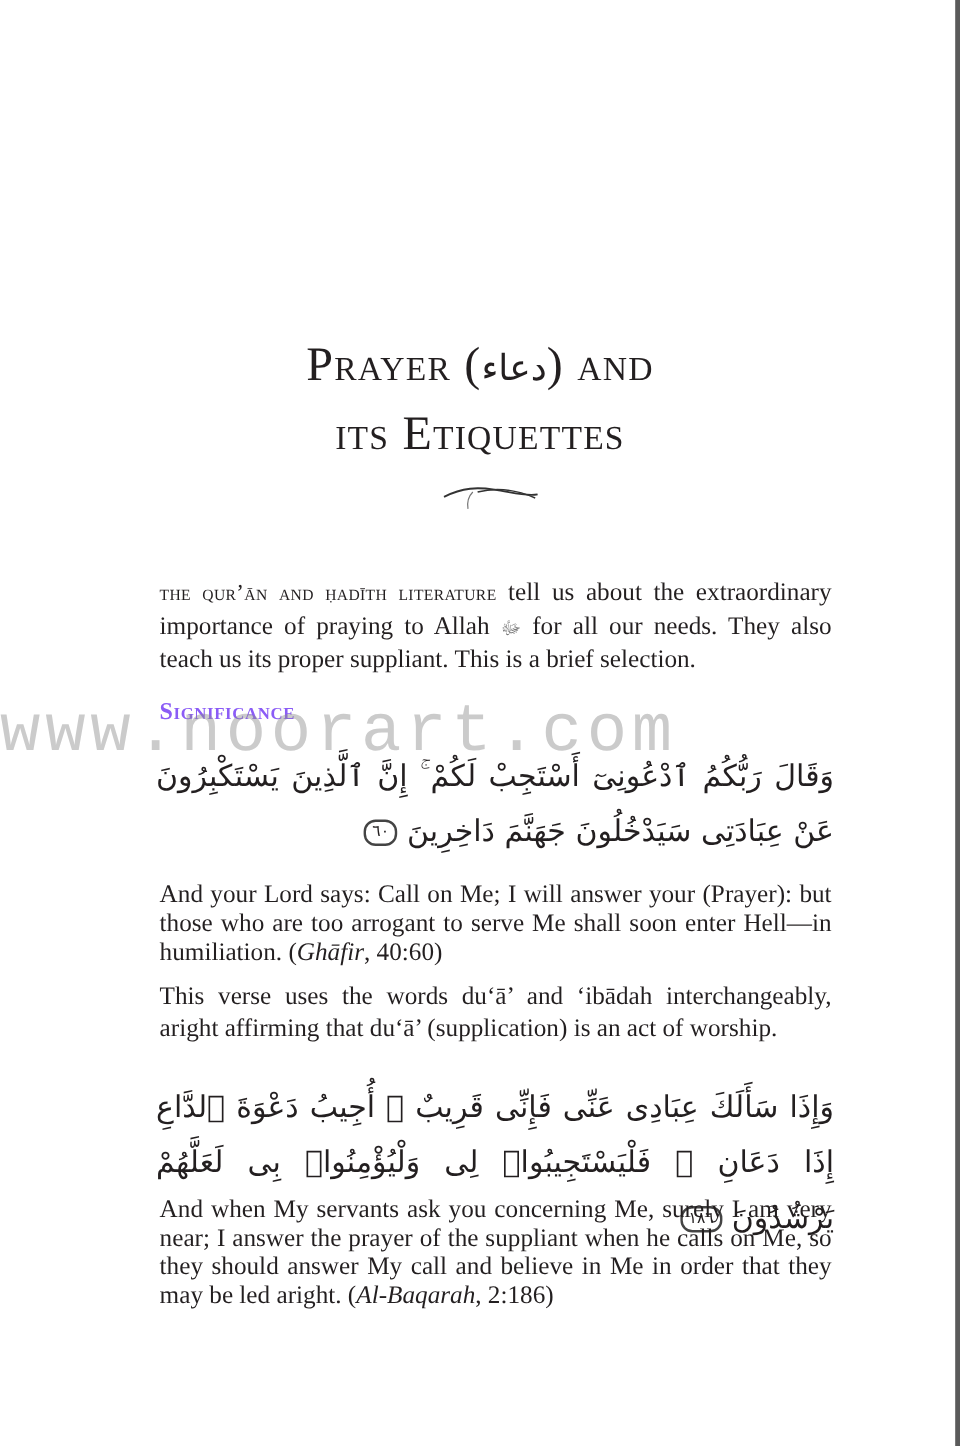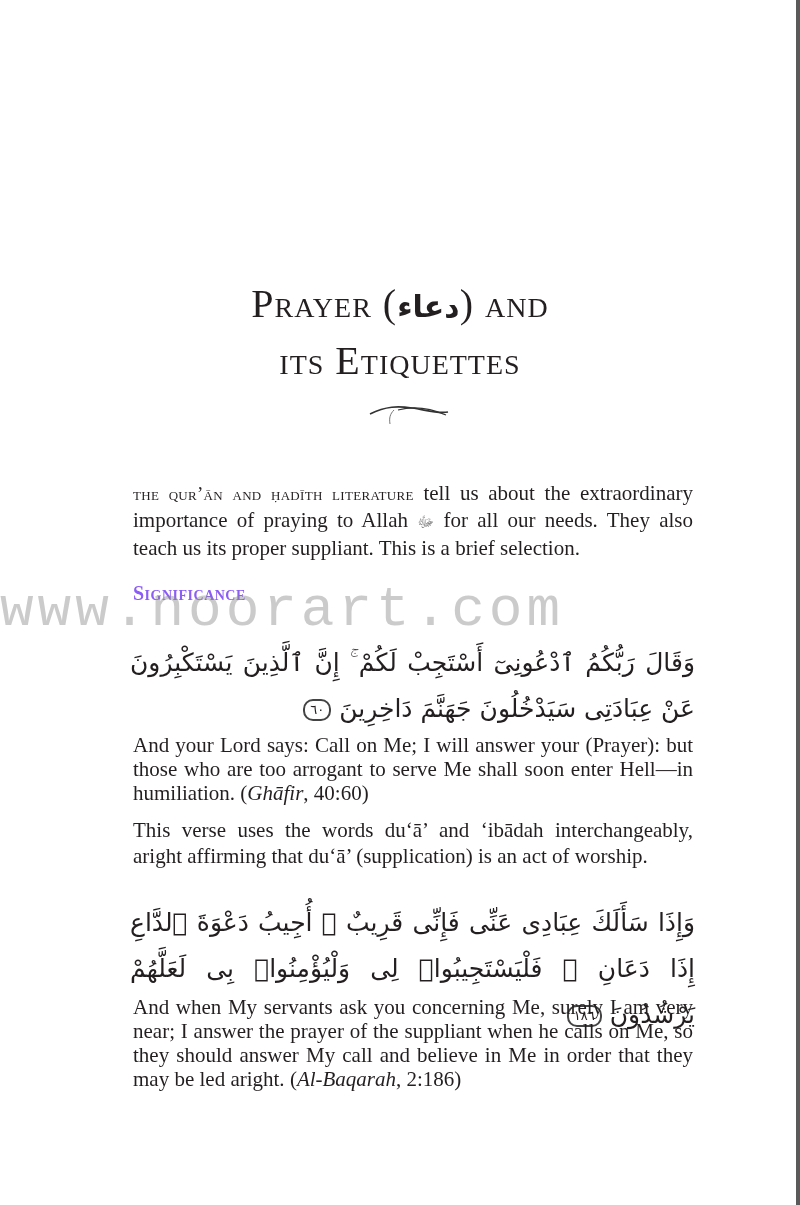--- a/index.html
+++ b/index.html
@@ -4,35 +4,35 @@
 <style>
   html, body { margin: 0; padding: 0; background: #ffffff; }
   body { width: 800px; height: 1205px; position: relative; overflow: hidden;
          font-family: "Liberation Serif", "DejaVu Serif", serif; color: #231f20; }
   .page-edge { position: absolute; right: 0; top: 0; width: 4px; height: 1205px; background: #5a5a5a; }
   .title { position: absolute; left: 0; width: 800px; text-align: center;
            font-family: "Liberation Serif", serif; font-size: 40px; letter-spacing: 1px;
            font-variant: small-caps; color: #231f20; }
   .title-1 { top: 280px; }
   .title-2 { top: 337px; font-family: Liberation Serif, serif; }
-  .title .ar { font-family: "DejaVu Sans", sans-serif; font-size: 30px; font-variant: normal; font-weight: bold; }
+  .title .ar { font-family: "DejaVu Sans", sans-serif; font-size: 30px; font-variant: normal; }
   .flourish { position: absolute; left: 368px; top: 400px; width: 82px; height: 26px; }
   .body { position: absolute; left: 133px; width: 560px; font-size: 21px; line-height: 26px;
           text-align: justify; }
   .intro { top: 480px; }
   .intro .sc { font-variant: small-caps; font-size: 19px; letter-spacing: 0.3px; }
   .honorific { font-family: "DejaVu Sans", sans-serif; font-size: 15px; color: #777; }
   .heading { position: absolute; left: 133px; top: 582px; font-size: 20px; font-variant: small-caps;
              font-weight: bold; color: #8b5cf6; letter-spacing: 0.5px; }
   .watermark { position: absolute; left: 0; top: 578px; width: 732px; 
                font-family: "Liberation Mono", "DejaVu Sans Mono", monospace; font-size: 56px;
                letter-spacing: 4px; color: rgba(140,140,140,0.45); white-space: nowrap; }
   .arabic { position: absolute; left: 130px; width: 565px; direction: rtl; text-align: justify;
             font-family: "DejaVu Sans", sans-serif; font-size: 25px; line-height: 46px; color: #231f20; }
-  .arabic-1 { top: 640px; }
+  .arabic-1 { top: 624px; }
   .arabic-2 { top: 900px; }
   .ayah-mark { display: inline-block; font-size: 13px; border: 2px double #444; border-radius: 10px;
                padding: 0 5px; line-height: 18px; vertical-align: middle; margin-left: 4px; }
   .trans-1 { top: 733px; line-height: 24px; }
   .para-2 { top: 817px; }
   .trans-2 { top: 995px; line-height: 24px; }
   .ref i { }
 </style>
 </head>
 <body>

